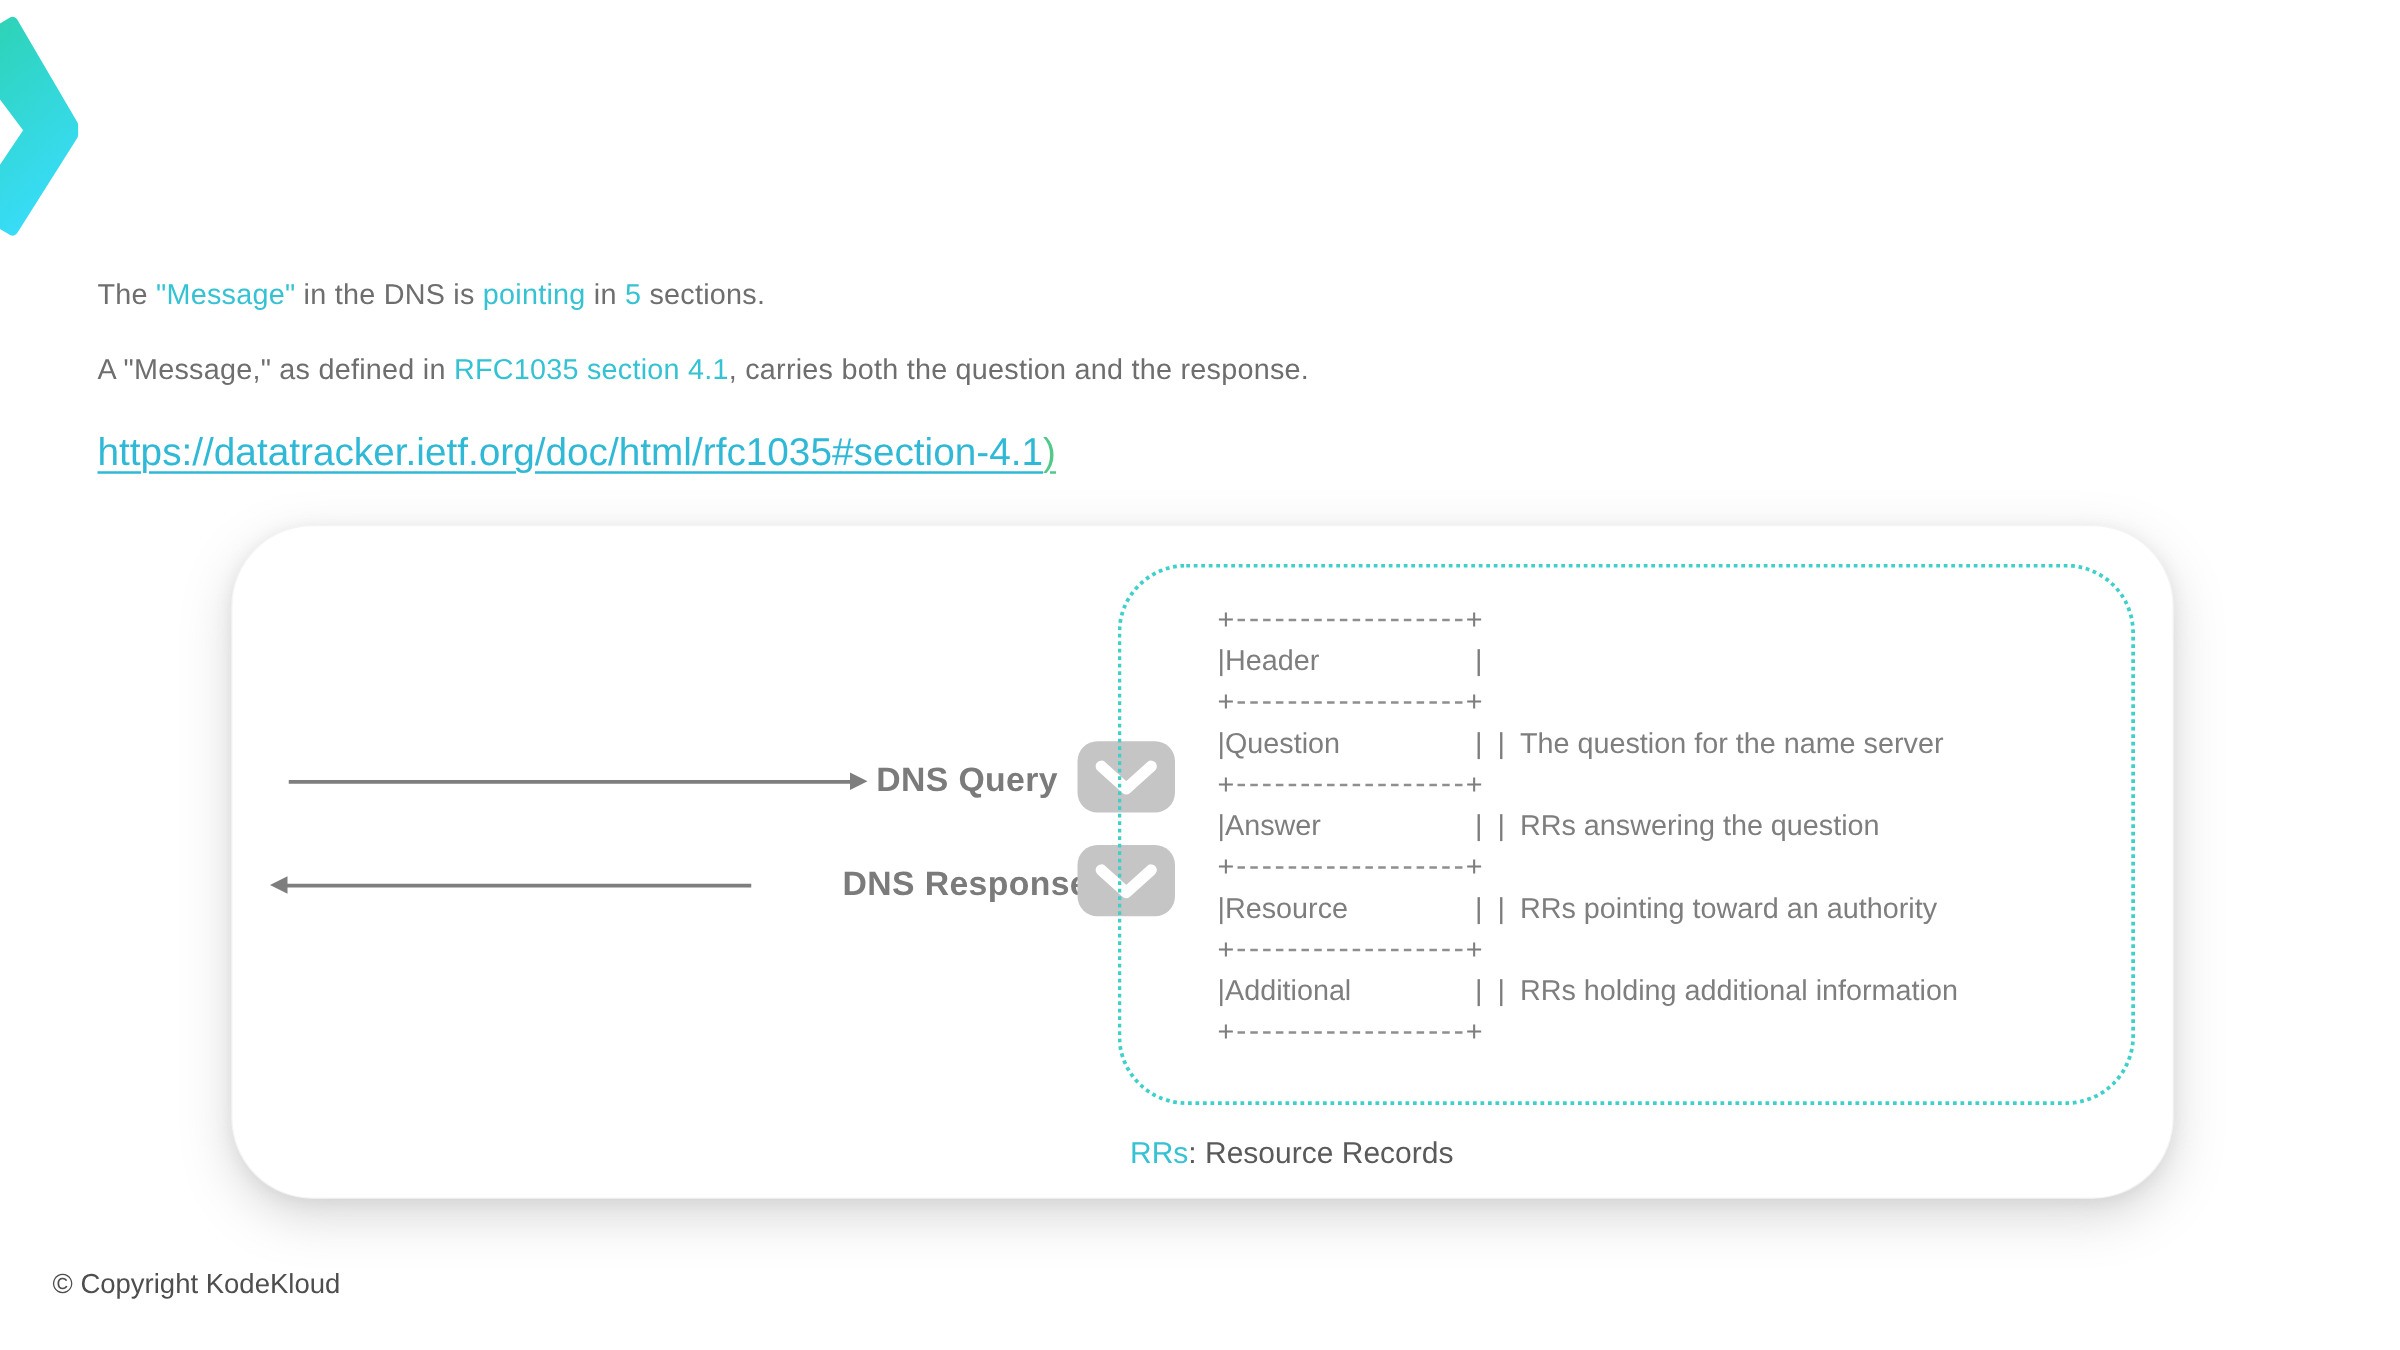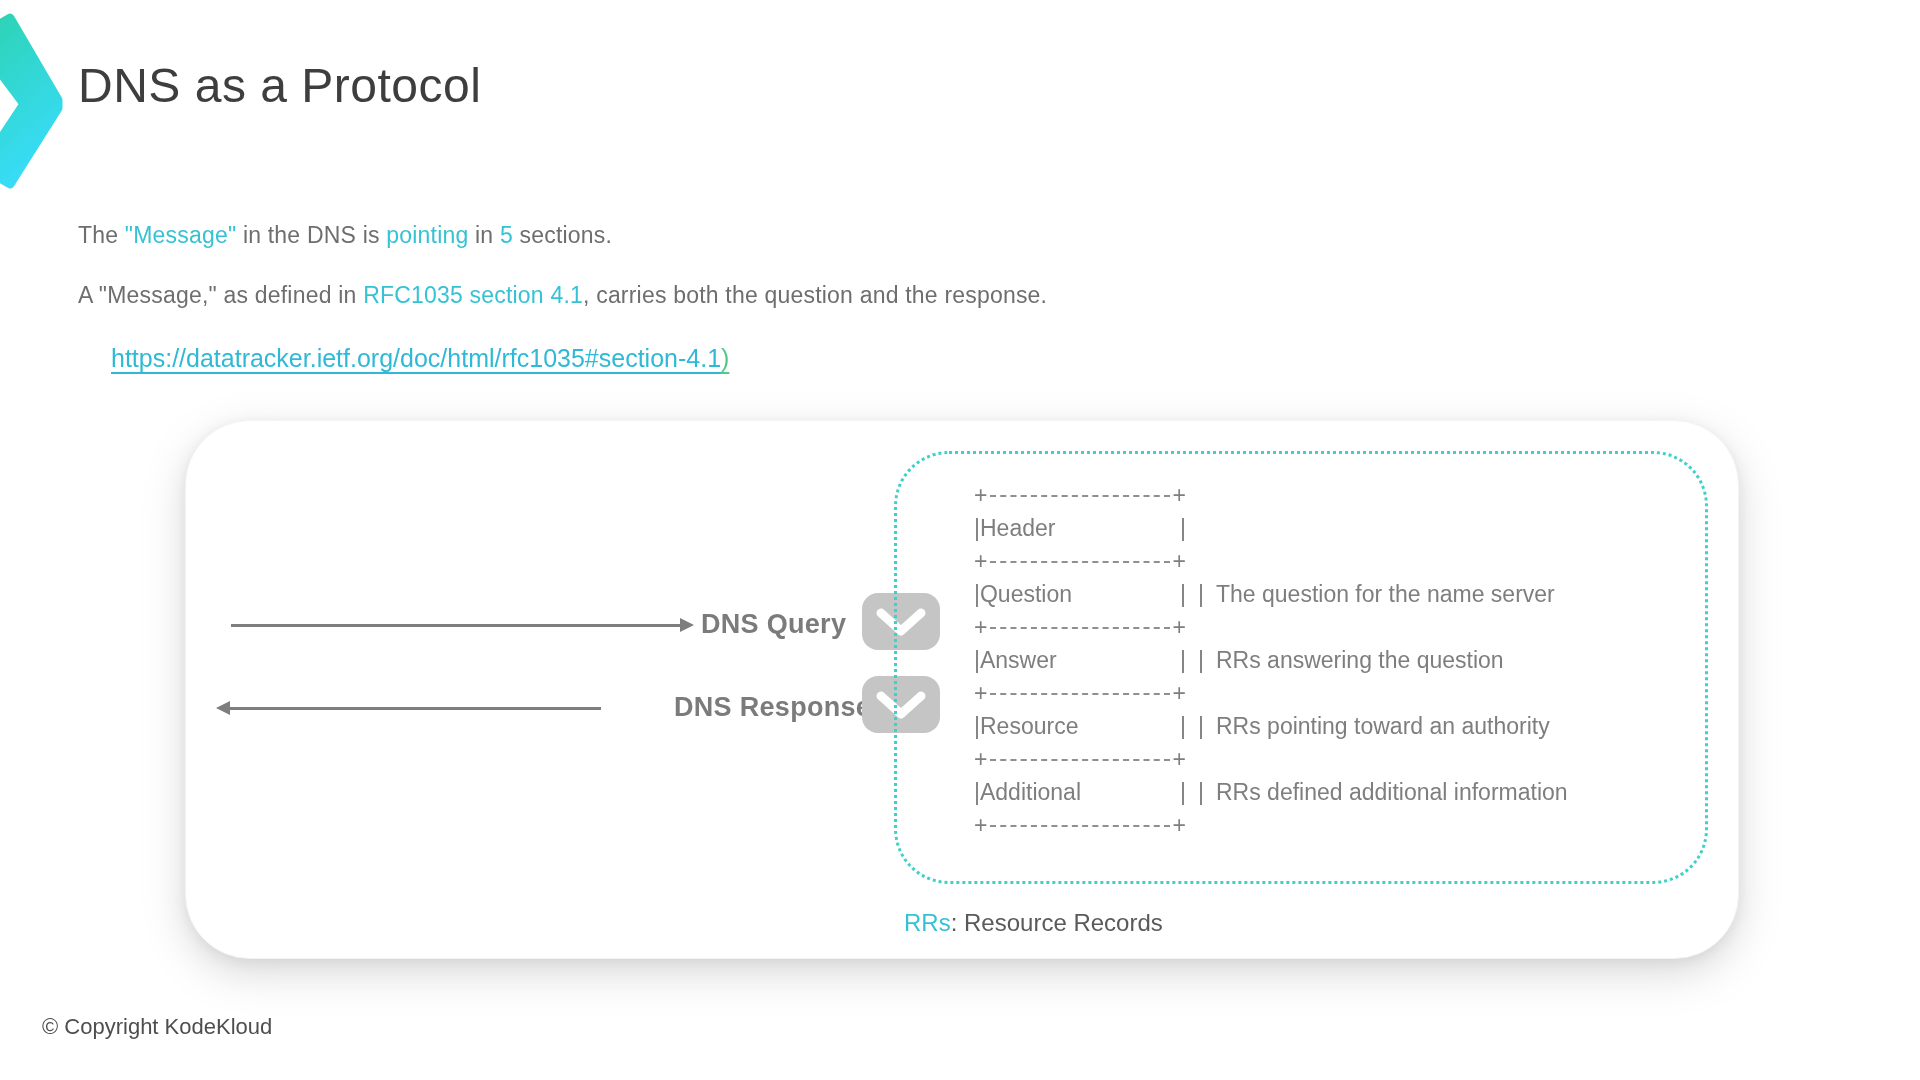--- a/index.html
+++ b/index.html
@@ -7,21 +7,21 @@
          font-family:"Liberation Sans",sans-serif;}
 
   
   .logo{position:absolute;left:0;top:8px;}
 
   
   .title{position:absolute;left:78px;top:58px;font-size:48px;font-weight:400;color:#3e3e3e;letter-spacing:.5px;}
   .para{position:absolute;left:78px;font-size:23px;color:#6e6e6e;letter-spacing:.2px;}
   .p1{top:222px;} .p2{top:282px;}
   .teal{color:#35c2d3;}
-  .link-line{position:absolute;left:78px;top:344px;font-size:25px;margin-left:33px;}
+  .link-line{position:absolute;left:78px;top:344px;font-size:31px;}
   .link-main{color:#2fb9d6;text-decoration:underline;text-underline-offset:5px;text-decoration-thickness:1.5px;cursor:pointer;}
   .link-suffix{color:#52c98b;text-decoration:underline;text-underline-offset:5px;text-decoration-thickness:1.5px;}
 
   
   .card{position:absolute;left:185px;top:420px;width:1552px;height:537px;background:#ffffff;
         border-radius:65px;border:1px solid #f4f4f4;
         box-shadow:0 14px 40px rgba(130,130,130,.30),0 3px 12px rgba(150,150,150,.15);}
 
   
   .arrow{position:absolute;height:3px;background:#7e7e7e;}
@@ -67,21 +67,20 @@
       <defs>
         <linearGradient id="lg" x1="0" y1="0" x2="0.3" y2="1">
           <stop offset="0" stop-color="#2ed3b7"></stop>
           <stop offset="1" stop-color="#38dcf8"></stop>
         </linearGradient>
       </defs>
       <polygon points="0,16 10,10 58,92 58,100 10,176 0,170 0,132 24,96 0,64" fill="url(#lg)" stroke="url(#lg)" stroke-width="9" stroke-linejoin="round"></polygon>
     </svg>
   </div>
 
-  <div class="title">DNS as a Protocol</div>
 
   <div class="para p1">
     <span>The </span><span class="teal">"Message"</span><span> in the DNS is </span><span class="teal">pointing</span><span> in </span><span class="teal">5</span><span> sections.</span>
   </div>
   <div class="para p2">
     <span>A "Message," as defined in </span><span class="teal">RFC1035 section 4.1</span><span>, carries both the question and the response.</span>
   </div>
 
   <div class="link-line">
     <span class="link-main">https://datatracker.ietf.org/doc/html/rfc1035#section-4.1</span><span class="link-suffix">)</span>
@@ -185,21 +184,21 @@
         </div>
 
       <div class="aline arow">
         <span class="acell">
             <span class="pipe">|</span>
             <span class="albl">Additional</span>
             <span class="pipe">|</span>
           </span>
         <span class="adesc">
             <span class="pipe">|</span>
-            <span>RRs defined additional information</span>
+            <span>RRs holding additional information</span>
           </span>
       </div>
 
       <div class="aline asep">
           <span>+</span>
           <span class="dash"></span>
           <span>+</span>
         </div>
 
     </div>

